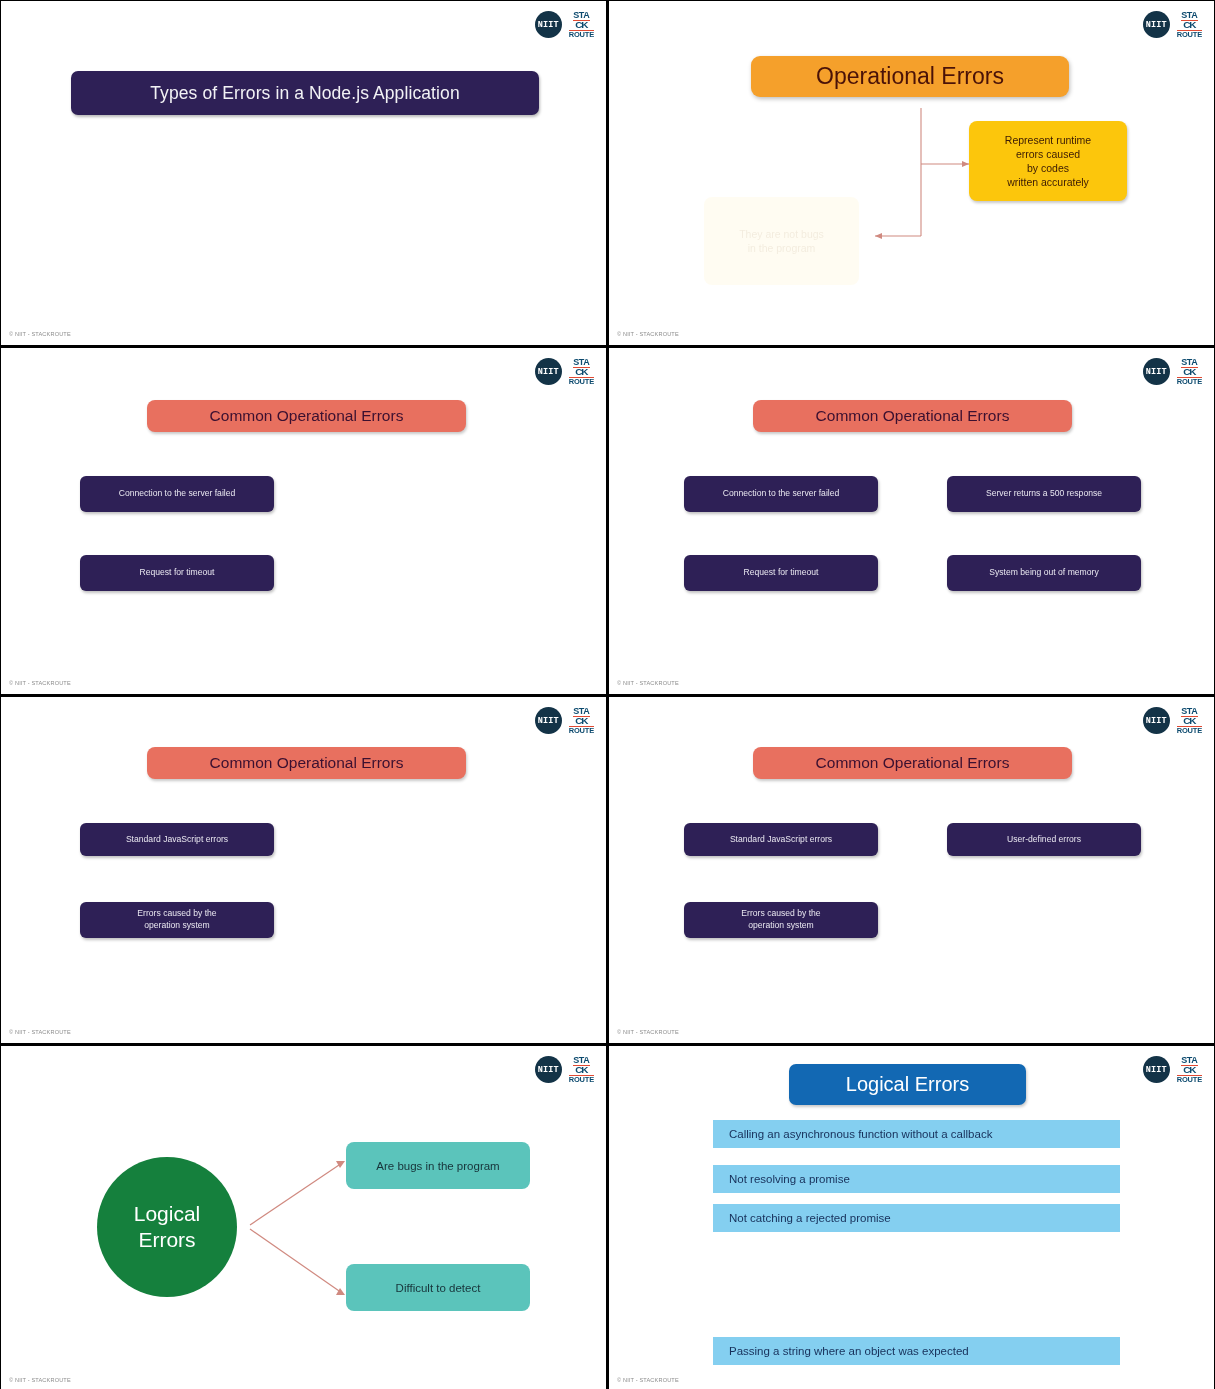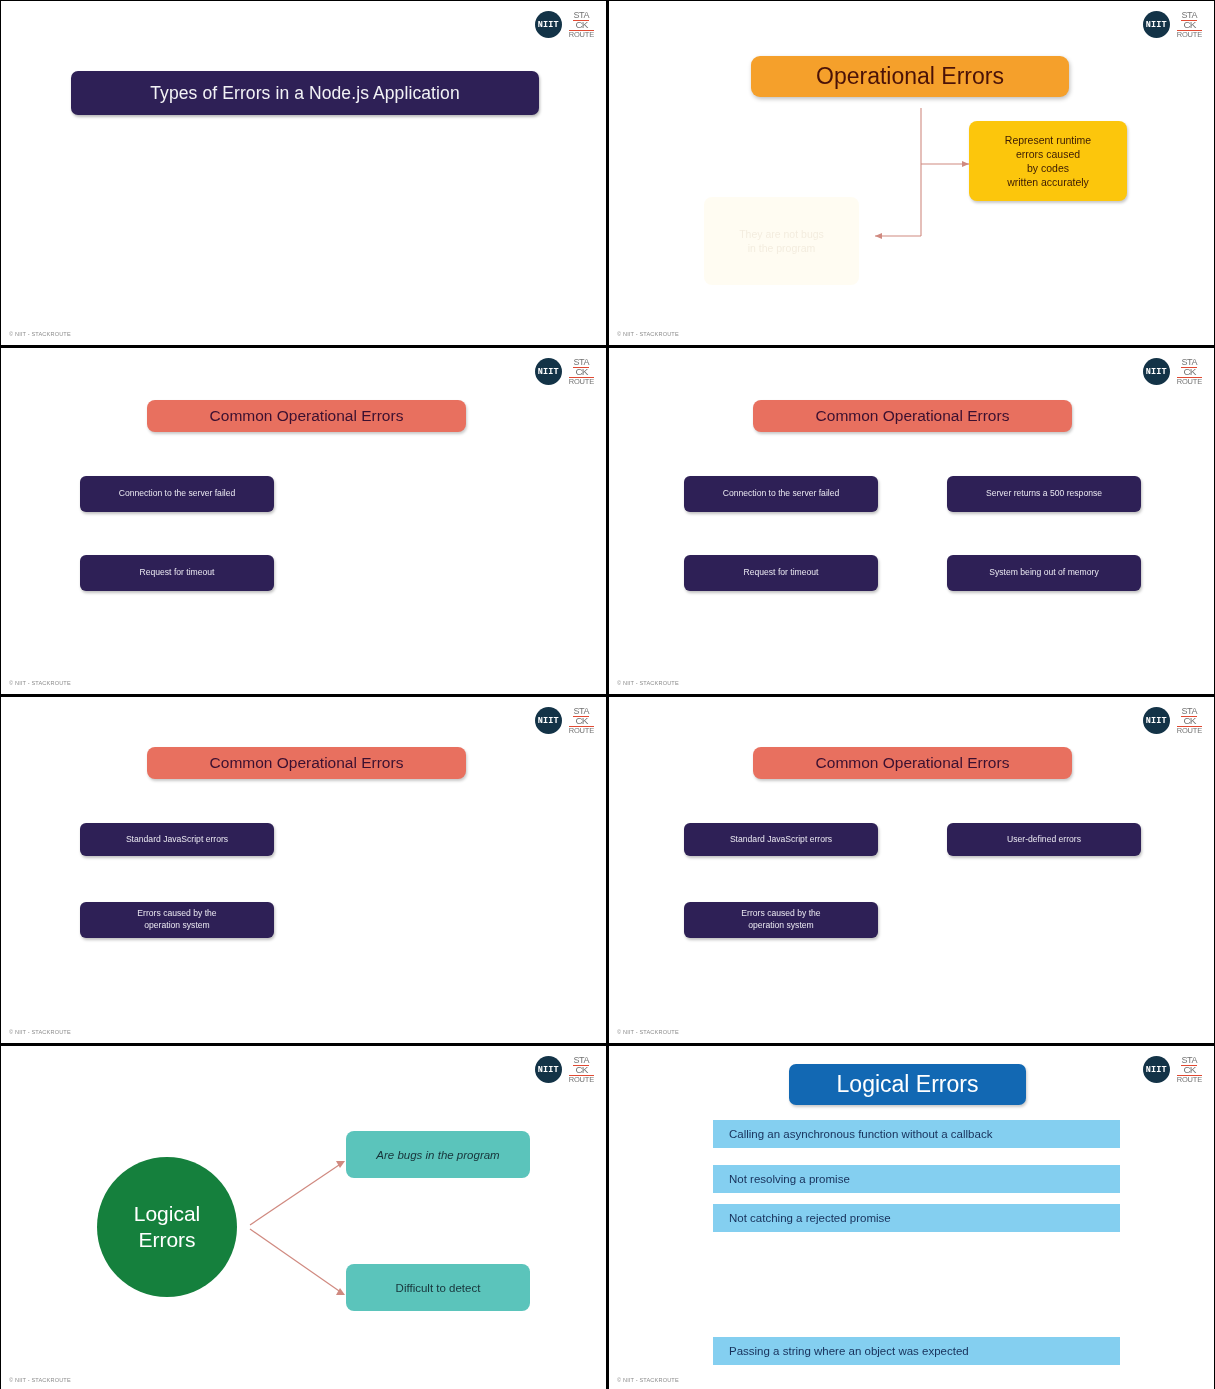--- a/index.html
+++ b/index.html
@@ -45,22 +45,22 @@
     display: flex;
     align-items: center;
     justify-content: center;
     font-family: Liberation Mono, monospace;
   }
   .logo-sr {
     display: flex;
     flex-direction: column;
     align-items: center;
     line-height: 1;
-    color: #737373;
-    font-weight: normal;
+    color: #0c4a6e;
+    font-weight: bold;
     font-family: "Liberation Sans", sans-serif;
   }
   .logo-sr .l1 {
     font-size: 9px;
     letter-spacing: -0.3px;
     border-bottom: 1.4px solid #E04A33;
     padding-bottom: 0px;
   }
   .logo-sr .l2 {
     font-size: 10px;
@@ -120,21 +120,21 @@
     box-shadow: 1px 2px 4px rgba(0,0,0,.25);
   }
   .hdr-blue {
     position: absolute;
     background: #1268B3;
     color: #FFFFFF;
     border-radius: 7px;
     display: flex;
     align-items: center;
     justify-content: center;
-    font-size: 23px;
+    font-size: 20px;
     box-shadow: 1px 2px 3px rgba(0,0,0,.22);
   }
   .box-navy {
     position: absolute;
     background: #2E2056;
     color: #E9E7F0;
     border-radius: 6px;
     display: flex;
     align-items: center;
     justify-content: center;
@@ -345,21 +345,21 @@
       <polygon points="344,115 335,115 339,122" fill="#D08A80"></polygon>
       <line x1="249" y1="183" x2="341" y2="247" stroke="#D08A80" stroke-width="1.2"></line>
       <polygon points="344,249 335,249 339,242" fill="#D08A80"></polygon>
     </svg>
 
     <div class="circle-teal" style="left:96px; top:1149px; width:140px; height:140px; top:111px;">
       <span>Logical</span>
       <span>Errors</span>
     </div>
 
-    <div class="box-teal" style="left:345px; top:85px; width:184px; height:47px;font-style:italic;">Are bugs in the program</div>
+    <div class="box-teal" style="left:345px; top:96px; width:184px; height:47px;">Are bugs in the program</div>
     <div class="box-teal" style="left:345px; top:218px; width:184px; height:47px;">Difficult to detect</div>
 
     <div class="footer">© NIIT - STACKROUTE</div>
   </div>
 
   <div class="slide">
     <div class="logo">
       <div class="logo-niit">NIIT</div>
       <div class="logo-sr">
         <span class="l1">STA</span>

